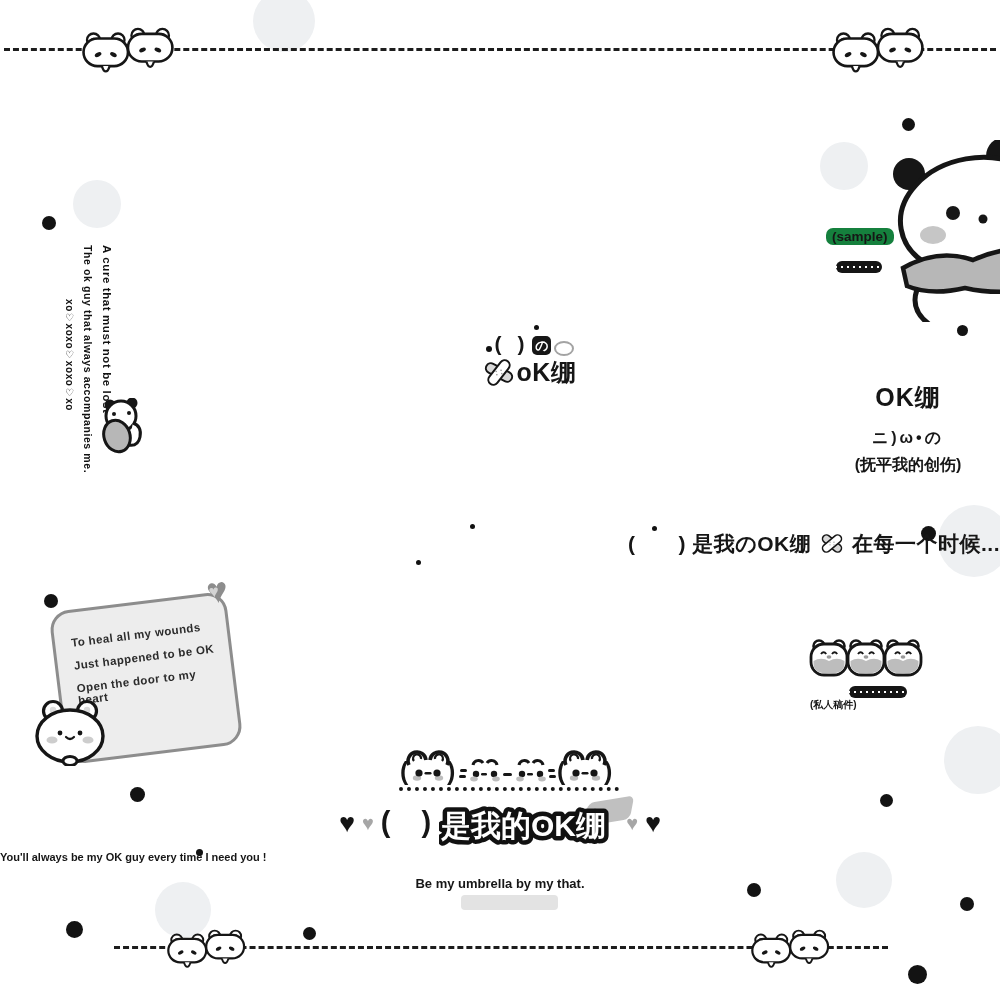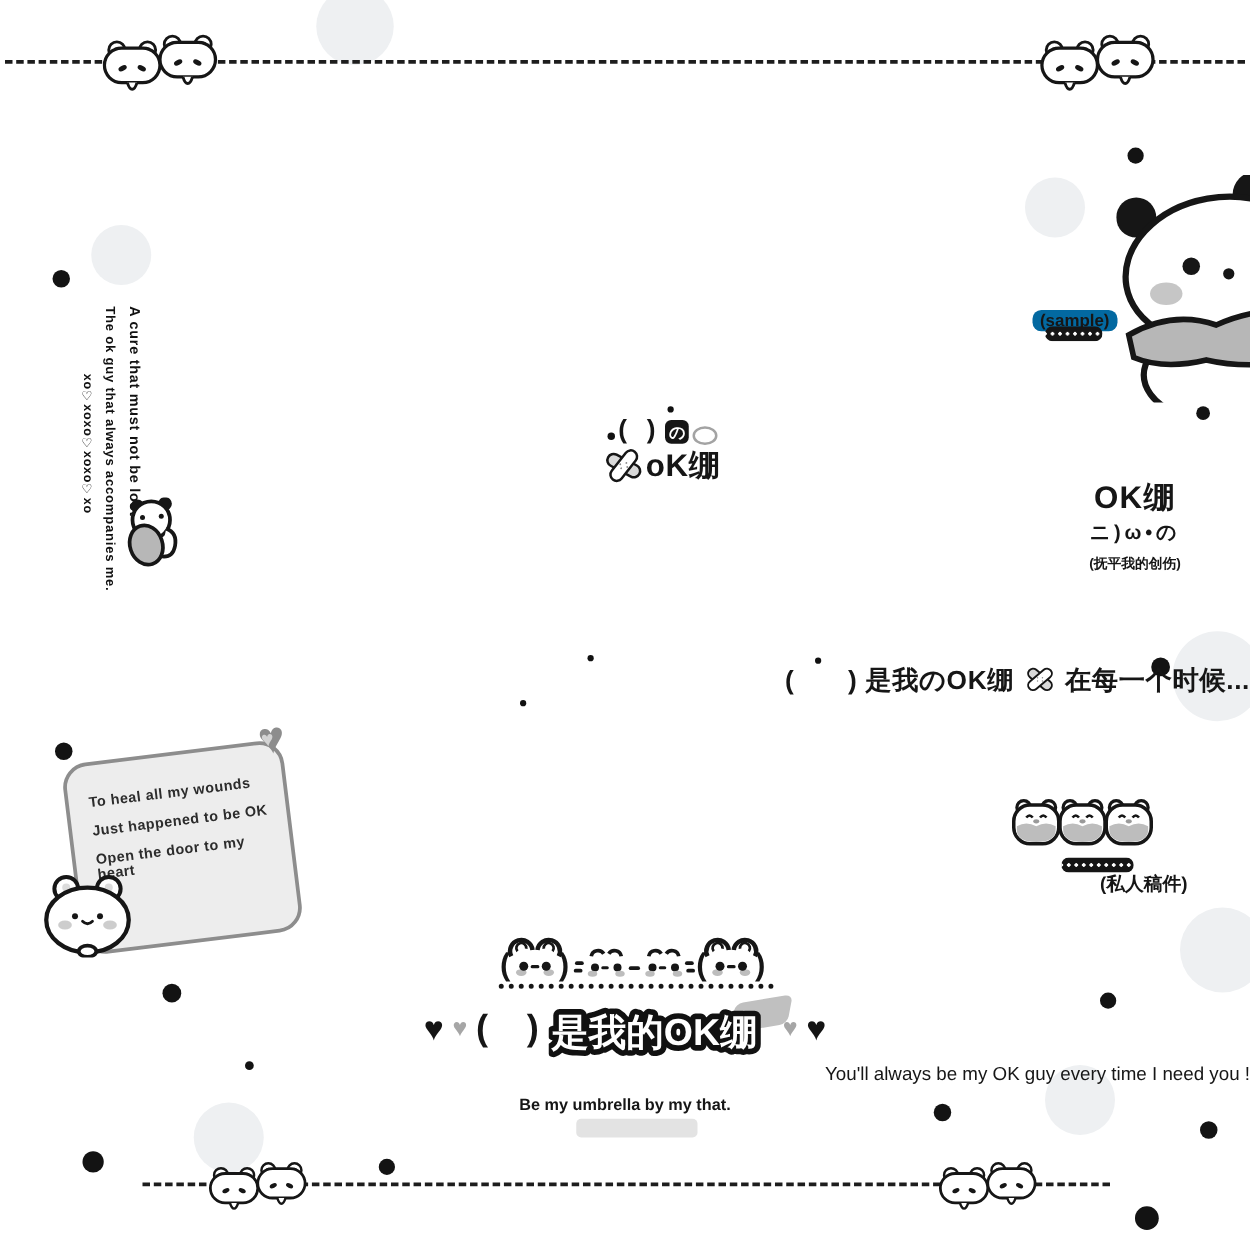--- a/index.html
+++ b/index.html
@@ -43,21 +43,21 @@
   
   .vtext{position:absolute;left:64px;top:245px;height:480px;writing-mode:vertical-rl;
          font-weight:bold;color:#111;}
   .vtext span{display:block;letter-spacing:0.6px;}
   .v1{font-size:11.5px;margin-left:7px;}
   .v2{font-size:10.5px;margin-left:7px;}
   .v3{font-size:10px;padding-top:54px;}
   .mini-panda{position:absolute;left:99px;top:398px;width:50px;}
   
   .big-panda{position:absolute;left:893px;top:140px;width:170px;height:182px;}
-  .sample-label{position:absolute;left:826px;top:248px;background:#0369a1;border-radius:7px;
+  .sample-label{position:absolute;left:826px;top:228px;background:#15803d;border-radius:7px;
     padding:1px 6px;font-size:13.5px;font-weight:bold;}
   .dotpill{position:absolute;background-color:#151515;border-radius:7px;
     background-image:radial-gradient(circle,#fff 1.2px,rgba(0,0,0,0) 1.5px);
     background-size:6px 6px;background-position:3px center;background-repeat:repeat-x;}
   .dp-sample{left:836px;top:261px;width:46px;height:12px;}
   .dp-bears{left:849px;top:686px;width:58px;height:12px;}
   
   .center-logo{position:absolute;left:450px;top:332px;width:160px;text-align:center;}
   .cl-row1{display:flex;justify-content:center;align-items:center;gap:3px;position:relative;}
   .cl-dot{width:6px;height:6px;border-radius:50%;background:#111;margin-top:10px;}
@@ -67,57 +67,57 @@
   .no-dot{position:absolute;width:5px;height:5px;border-radius:50%;background:#111;
     left:84px;top:-7px;}
   .cl-oval{width:16px;height:11px;border:2.5px solid #a3a3a3;border-radius:50%;
     background:#fff;margin-top:9px;}
   .cl-row2{display:flex;justify-content:center;align-items:center;gap:3px;margin-top:0;}
   .cl-ok{font-size:25px;font-weight:900;letter-spacing:0.5px;}
   .cl-band{transform:rotate(-12deg);}
   
   .right-block{position:absolute;left:843px;top:381px;width:130px;text-align:center;}
   .rb-title{font-size:25px;font-weight:900;letter-spacing:1px;}
-  .rb-icons{font-size:16px;font-weight:900;letter-spacing:3px;margin-top:2px;}
-  .rb-caption{font-size:11px;font-weight:bold;margin-top:6px;}
+  .rb-icons{font-size:16px;font-weight:900;letter-spacing:3px;margin-top:14px;}
+  .rb-caption{font-size:16px;font-weight:bold;margin-top:6px;}
   
   .middle-line{position:absolute;left:0;right:0;top:530px;text-align:right;
     font-size:21px;font-weight:800;letter-spacing:0.5px;}
   .middle-line svg{vertical-align:-3px;margin:0 2px;}
   .mdot{position:absolute;width:5px;height:5px;border-radius:50%;background:#111;}
   .m1{left:470px;top:524px;}
   .m2{left:416px;top:560px;}
   .m3{left:652px;top:526px;}
   
   .note-card{position:absolute;left:57px;top:601px;width:172px;height:148px;background:#ededed;
     border:3px solid #8d8d8d;border-radius:20px;transform:rotate(-7deg);}
   .note-heart-outer{position:absolute;right:-6px;top:-22px;font-size:36px;color:#8d8d8d;line-height:1;}
   .note-heart-inner{position:absolute;right:3px;top:-12px;font-size:17px;color:#d4d4d4;line-height:1;}
   .note-lines{padding:24px 8px 0 16px;font-size:11.5px;font-weight:bold;color:#2c2c2c;letter-spacing:0.4px;}
   .note-lines div{margin-bottom:11px;}
   .nl2{padding-left:0;}
   .note-bear{position:absolute;left:34px;top:698px;width:74px;}
   
   .bear-trio{position:absolute;left:812px;top:638px;display:flex;}
   .bear-trio svg{width:40px;margin-left:-3px;}
-  .trio-caption{position:absolute;left:810px;top:698px;width:140px;text-align:right;
-    font-size:15px;font-weight:bold;}
+  .trio-caption{position:absolute;left:810px;top:698px;width:140px;text-align:left;
+    font-size:10px;font-weight:bold;}
   
   .kaomoji{position:absolute;left:400px;top:746px;width:212px;}
   .dotted-line{position:absolute;left:399px;top:787px;width:220px;border-top:4px dotted #161616;height:0;}
   .title-row{position:absolute;left:0;right:0;top:799px;display:flex;align-items:center;
     justify-content:center;gap:7px;}
   .h-black{font-size:27px;color:#141414;line-height:1;}
   .h-gray{font-size:20px;color:#a6a6a6;line-height:1;}
   .title-paren{font-size:29px;font-weight:900;letter-spacing:1px;}
   .bubble-wrap{position:relative;width:180px;height:48px;}
   .bubble-shadow{position:absolute;right:-12px;top:0px;width:44px;height:24px;background:#c0c0c0;
     transform:skewX(-20deg) rotate(-10deg);border-radius:6px;}
   .bubble{position:absolute;left:0;top:0;}
-  .sub1{position:absolute;left:0;right:0;top:851px;text-align:right;font-size:15px;font-weight:normal;}
+  .sub1{position:absolute;left:0;right:0;top:851px;text-align:left;font-size:11px;font-weight:bold;}
   .sub2{position:absolute;left:0;right:0;top:876px;text-align:center;font-size:13px;font-weight:bold;}
   .gray-pill{position:absolute;left:461px;top:895px;width:97px;height:15px;background:#e3e3e3;border-radius:4px;}
   svg text{font-family:"Liberation Sans","DejaVu Sans",sans-serif;}
   .hidden-defs{position:absolute;width:0;height:0;}
 </style>
 </head>
 <body>
 
 <svg class="hidden-defs" aria-hidden="true">
   <defs>

